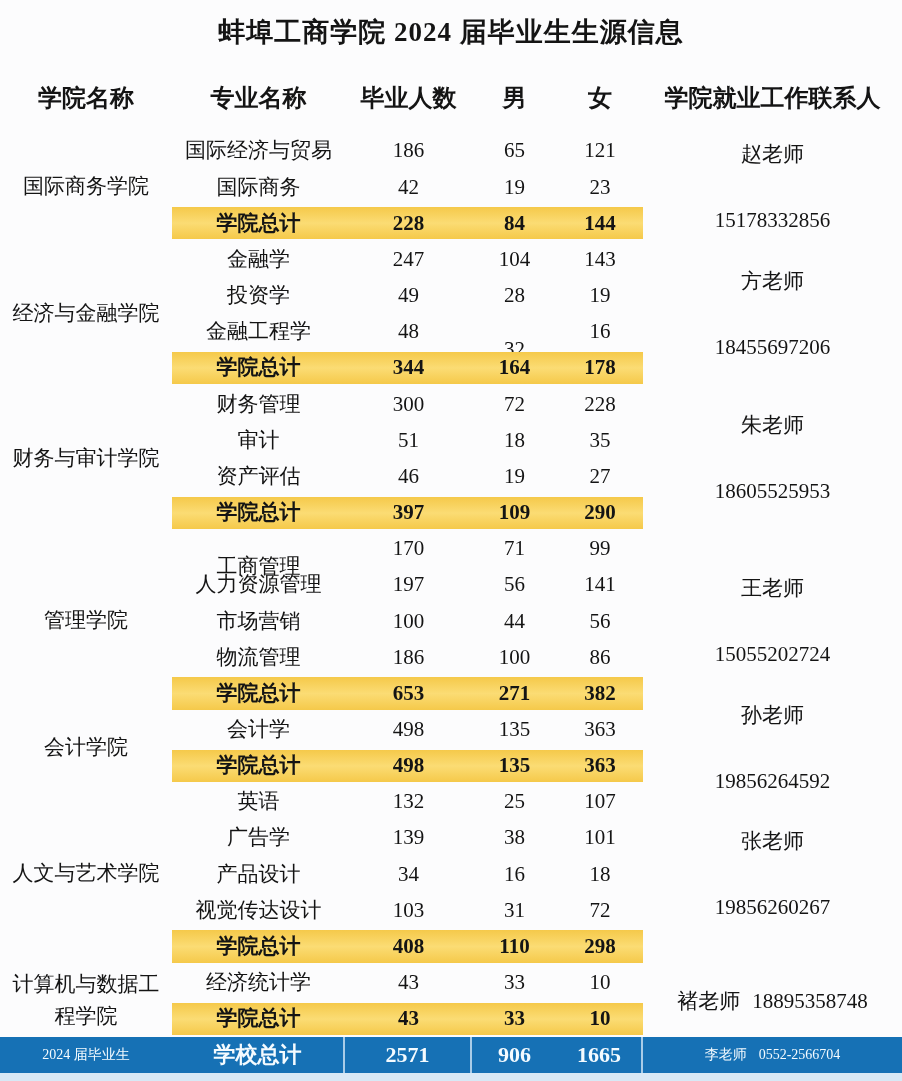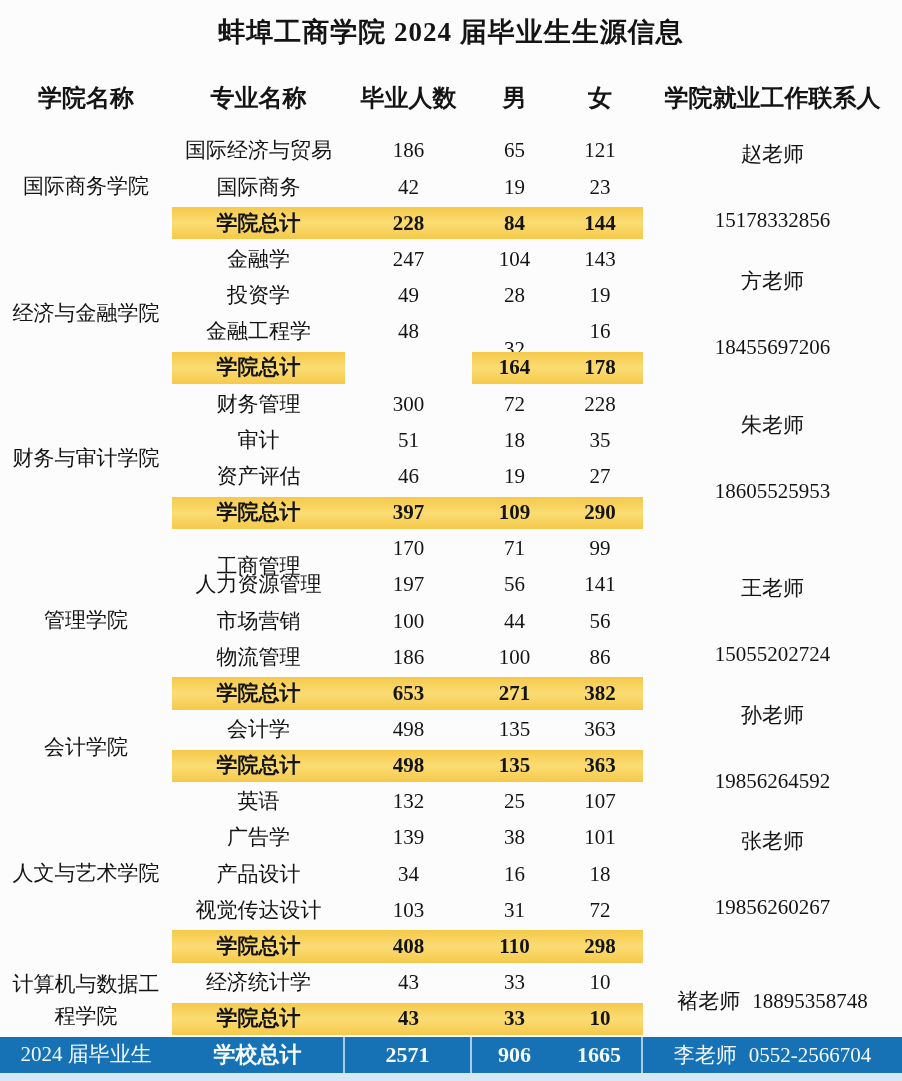--- a/index.html
+++ b/index.html
@@ -28,21 +28,21 @@
   .section{display:grid; grid-template-columns:var(--c1) var(--c2) var(--c3) var(--c4) var(--c5) var(--c6);}
   .college{max-width:150px; justify-self:center; width:150px; line-height:1.5;}
   .num{font-variant-numeric:lining-nums;}
   .hl{
     background:linear-gradient(180deg, var(--hl) 0%, var(--hl-light) 50%, var(--hl) 100%);
     margin:2px 0; font-weight:bold;
   }
   .contact{flex-direction:column; line-height:30px;gap:36px;}
   .contact.inline{flex-direction:row; gap:12px;}
   .footer-row{height:36px; background:var(--footer-bg); color:var(--footer-text);}
-  .footer-row .cell{font-size:21px;}
+  .footer-row .cell{font-size:14px;}
   .footer-row .bold{font-weight:bold; font-size:22px;}
   .footer-row .divider-right{border-right:2px solid var(--footer-divider);}
   .bottom-strip{flex:1; background:var(--strip);}
   .table-body{display:block;}
 </style>
 </head>
 <body>
 
 <div class="page">
 
@@ -85,20 +85,21 @@
         <div class="cell num" style="grid-area: 1 / 5;">143</div>
         <div class="cell" style="grid-area: 2 / 2;">投资学</div>
         <div class="cell num" style="grid-area: 2 / 3;">49</div>
         <div class="cell num" style="grid-area: 2 / 4;">28</div>
         <div class="cell num" style="grid-area: 2 / 5;">19</div>
         <div class="cell" style="grid-area: 3 / 2;">金融工程学</div>
         <div class="cell num" style="grid-area: 3 / 3;">48</div>
         <div class="cell num" style="grid-area: 3 / 4; margin-top: 36px;">32</div>
         <div class="cell num" style="grid-area: 3 / 5;">16</div>
         <div class="cell hl" style="grid-area: 4 / 2;">学院总计</div>
+        <div class="cell hl num" style="grid-area: 4 / 3;">344</div>
         <div class="cell hl num" style="grid-area: 4 / 4;">164</div>
         <div class="cell hl num" style="grid-area: 4 / 5;">178</div>
         <div class="cell contact" style="grid-area: 1 / 6 / 5;">
           <div>方老师</div>
           <div>18455697206</div>
         </div>
       </div>
       <div class="section" style="grid-template-rows: repeat(4, var(--rh));">
         <div class="cell college" style="grid-area: 1 / 1 / 5;">财务与审计学院</div>
         <div class="cell" style="grid-area: 1 / 2;">财务管理</div>

